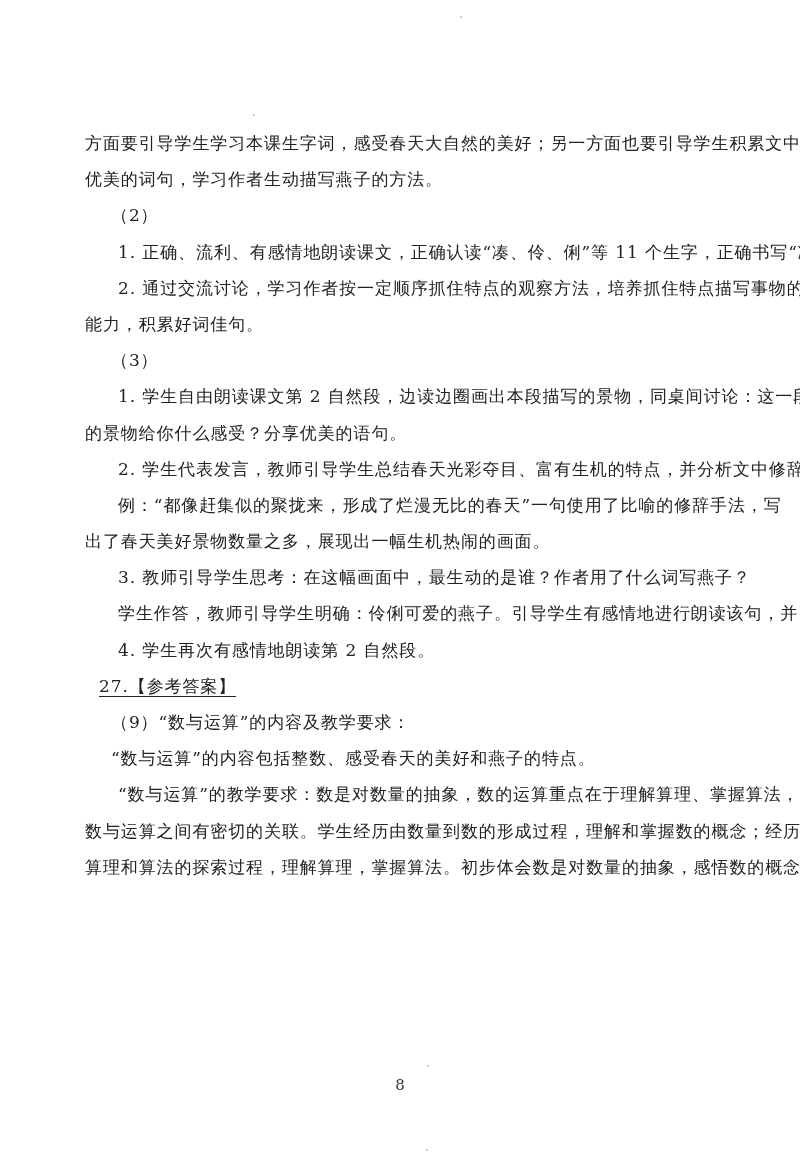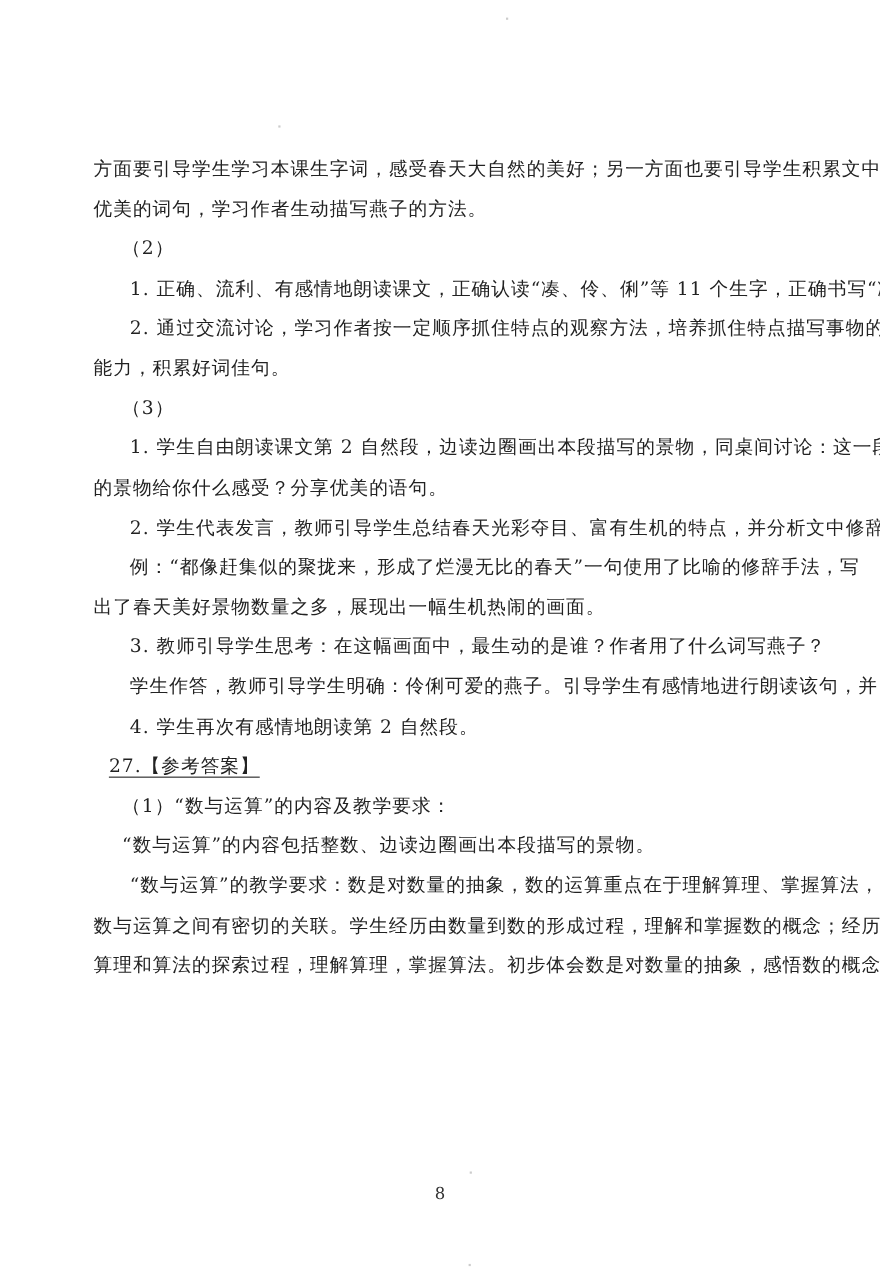--- a/index.html
+++ b/index.html
@@ -1,19 +1,19 @@
 <!DOCTYPE html>
 <html><head>
   <meta charset="utf-8">
   <style>
     html, body { margin: 0; padding: 0; background: #ffffff; }
     body { width: 800px; height: 1164px; position: relative; overflow: hidden;
            font-family: "DejaVu Serif", "Liberation Serif", serif; color: #222; }
     .page { position: absolute; left: 0; top: 0; width: 800px; height: 1164px; background: #fff; }
-    .content { position: absolute; left: 85px; top: 136px; width: 632px; }
+    .content { position: absolute; left: 85px; top: 125px; width: 632px; }
     .line { font-size: 17px; line-height: 36.2px; height: 36.2px; white-space: nowrap;
             letter-spacing: 0.9px; overflow: visible; }
     .indent { padding-left: 33px; }
     .indent-sm { padding-left: 26px; }
     .underline { text-decoration: underline; text-underline-offset: 4px; padding-left: 14px; }
     .page-number { position: absolute; left: 0; width: 800px; top: 1076px; text-align: center;
                    font-size: 15px; color: #333; }
     .speck { position: absolute; width: 2px; height: 2px; background: #ccc; }
   </style>
 </head>
@@ -30,22 +30,22 @@
     <div class="line indent-sm">（3）</div>
     <div class="line indent">1. 学生自由朗读课文第 2 自然段，边读边圈画出本段描写的景物，同桌间讨论：这一段</div>
     <div class="line">的景物给你什么感受？分享优美的语句。</div>
     <div class="line indent">2. 学生代表发言，教师引导学生总结春天光彩夺目、富有生机的特点，并分析文中修辞</div>
     <div class="line indent">例：“都像赶集似的聚拢来，形成了烂漫无比的春天”一句使用了比喻的修辞手法，写</div>
     <div class="line">出了春天美好景物数量之多，展现出一幅生机热闹的画面。</div>
     <div class="line indent">3. 教师引导学生思考：在这幅画面中，最生动的是谁？作者用了什么词写燕子？</div>
     <div class="line indent">学生作答，教师引导学生明确：伶俐可爱的燕子。引导学生有感情地进行朗读该句，并</div>
     <div class="line indent">4. 学生再次有感情地朗读第 2 自然段。</div>
     <div class="line underline">27.【参考答案】</div>
-    <div class="line indent-sm">（1）“数与运算”的内容及教学要求：</div>
-    <div class="line indent-sm">“数与运算”的内容包括整数、边读边圈画出本段描写的景物。</div>
+    <div class="line indent-sm">（9）“数与运算”的内容及教学要求：</div>
+    <div class="line indent-sm">“数与运算”的内容包括整数、感受春天的美好和燕子的特点。</div>
     <div class="line indent">“数与运算”的教学要求：数是对数量的抽象，数的运算重点在于理解算理、掌握算法，</div>
     <div class="line">数与运算之间有密切的关联。学生经历由数量到数的形成过程，理解和掌握数的概念；经历</div>
     <div class="line">算理和算法的探索过程，理解算理，掌握算法。初步体会数是对数量的抽象，感悟数的概念</div>
   </div>
 
   <div class="page-number">8</div>
 
   <div class="speck" style="left:460px; top:16px;"></div>
   <div class="speck" style="left:253px; top:114px;"></div>
   <div class="speck" style="left:427px; top:1065px;"></div>

